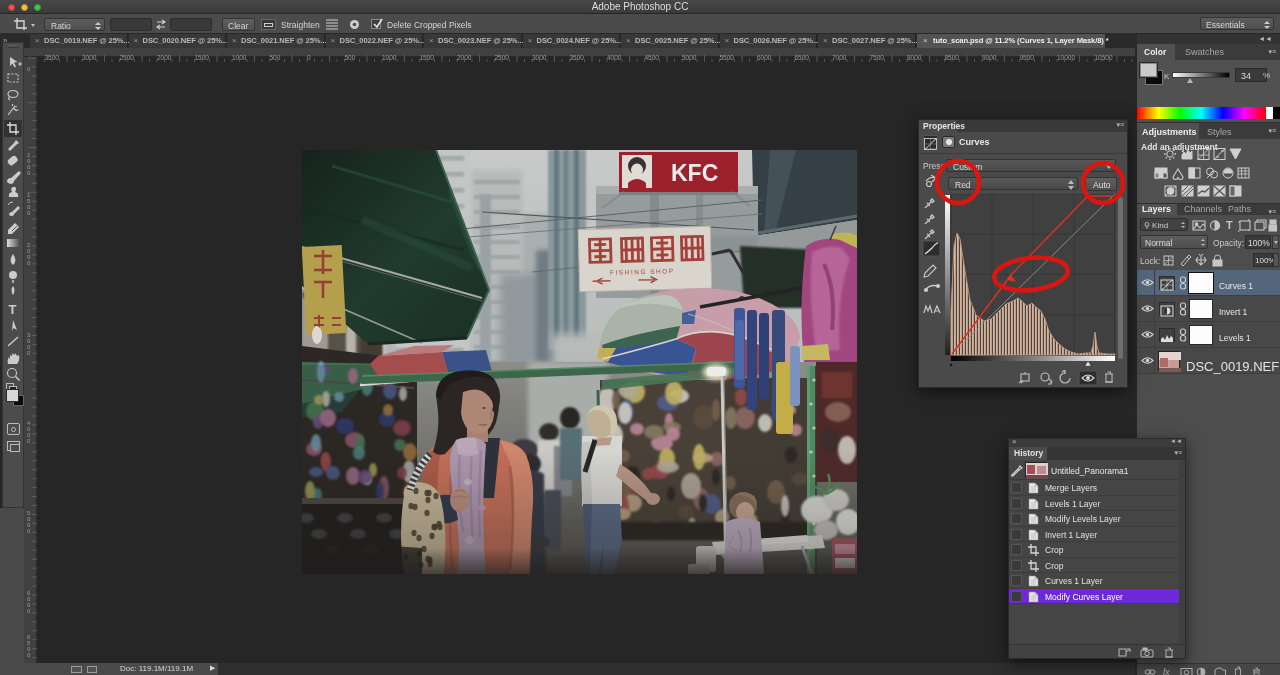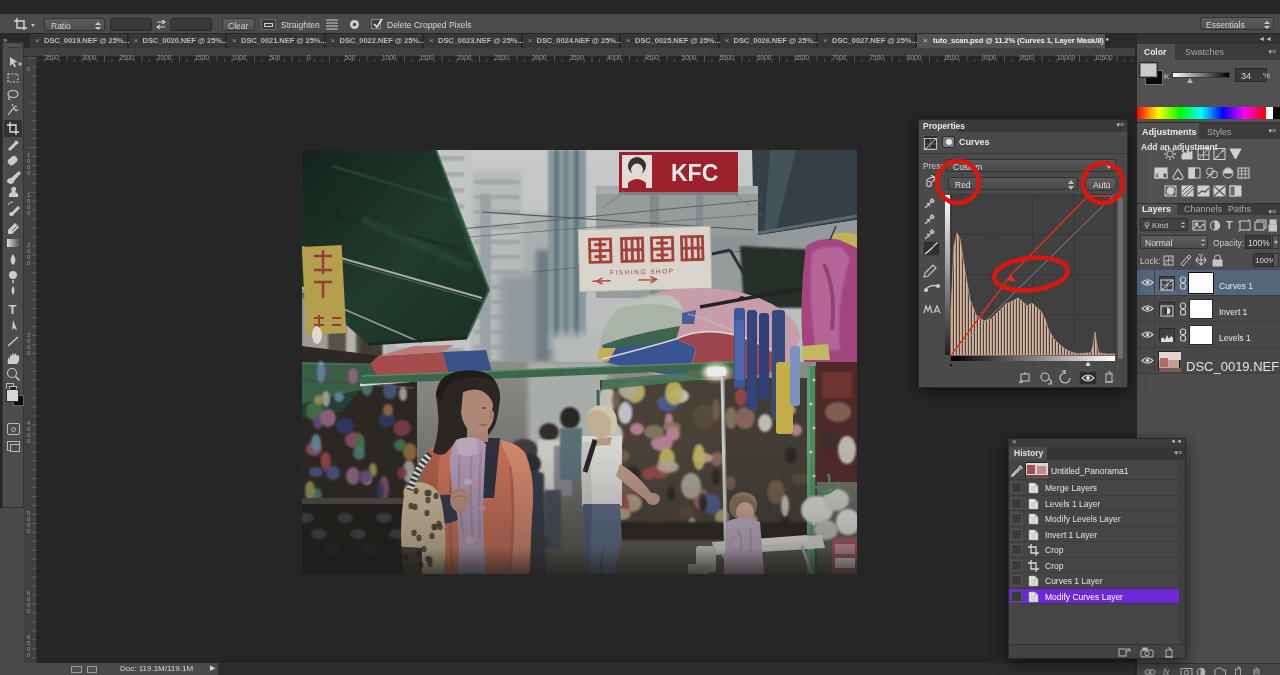--- a/index.html
+++ b/index.html
@@ -6,20 +6,26 @@
   html,body { width:1280px; height:675px; overflow:hidden; background:#262626;
     font-family:"Liberation Sans", sans-serif; }
   .abs { position:absolute; }
   #stage { position:relative; width:1280px; height:675px; }
   .txt { color:#d6d6d6; font-size:9px; white-space:nowrap; }
 </style>
 </head>
 <body>
 <div id="stage">
 
+  <div class="abs" style="left:0;top:0;width:1280px;height:14px;background:linear-gradient(#484848,#3a3a3a);border-bottom:1px solid #262626;">
+    <div class="abs" style="left:8px;top:4px;width:7px;height:7px;border-radius:50%;background:#f0524e;border:0.5px solid #b03e3a;"></div>
+    <div class="abs" style="left:21px;top:4px;width:7px;height:7px;border-radius:50%;background:#f6bd3e;border:0.5px solid #c08f2e;"></div>
+    <div class="abs" style="left:34px;top:4px;width:7px;height:7px;border-radius:50%;background:#45c648;border:0.5px solid #2f9a33;"></div>
+    <div class="abs txt" style="left:0;top:1px;width:1280px;text-align:center;font-size:10px;color:#dedede;">Adobe Photoshop CC</div>
+  </div>
 
   <div class="abs" style="left:0;top:14px;width:1280px;height:20px;background:#4b4b4b;border-bottom:1px solid #282828;">
 
     <svg class="abs" style="left:13px;top:3px;" width="16" height="14" viewBox="0 0 16 14">
       <path d="M4 1 V11 H14 M1 4 H11 V13" stroke="#d8d8d8" stroke-width="1.4" fill="none"></path>
     </svg>
     <div class="abs" style="left:31px;top:10px;width:0;height:0;border-left:2.5px solid transparent;border-right:2.5px solid transparent;border-top:3px solid #c0c0c0;"></div>
 
     <div class="abs" style="left:44px;top:4px;width:61px;height:13px;background:linear-gradient(#5c5c5c,#4e4e4e);border:1px solid #333;border-radius:2px;">
       <div class="txt" style="position:absolute;left:6px;top:2px;font-size:8.5px;">Ratio</div>
@@ -1152,21 +1158,21 @@
             <circle cx="5" cy="115" r="1.5" fill="#c8c8c8"></circle>
             <circle cx="17" cy="111" r="1.5" fill="#c8c8c8"></circle>
             <path d="M3 138 l2 -7 l2 5 l2 -5 l2 7 M13 138 l3 -7 l3 7 m-5 -2 h4" stroke-width="1.2"></path>
           </g>
         </svg>
         <div class="abs" style="left:29px;top:57px;width:130px;height:13px;background:linear-gradient(#585858,#494949);border:1px solid #333;border-radius:2px;">
           <span style="position:absolute;left:6px;top:2px;font-size:8.5px;color:#ddd;">Red</span>
           <div style="position:absolute;right:3px;top:2px;width:0;height:0;border-left:3px solid transparent;border-right:3px solid transparent;border-bottom:4px solid #bbb;"></div>
           <div style="position:absolute;right:3px;top:8px;width:0;height:0;border-left:3px solid transparent;border-right:3px solid transparent;border-top:4px solid #bbb;"></div>
         </div>
-        <div class="abs" style="left:166px;top:57px;width:32px;height:14px;background:linear-gradient(#606060,#4e4e4e);border:1px solid #333;border-radius:5px;">
+        <div class="abs" style="left:166px;top:57px;width:32px;height:14px;background:linear-gradient(#606060,#4e4e4e);border:1px solid #333;border-radius:0;">
           <span style="position:absolute;left:7px;top:2px;font-size:8.5px;color:#e0e0e0;">Auto</span>
         </div>
         <svg class="abs" style="left:26px;top:74px;" width="172" height="172" viewBox="0 0 172 172">
           <defs>
             <linearGradient id="hstripe" x1="0" y1="0" x2="1" y2="0">
               <stop offset="0" stop-color="#edccb4"></stop>
               <stop offset="1" stop-color="#d9a88c"></stop>
             </linearGradient>
             <pattern id="vbars" width="3" height="4" patternUnits="userSpaceOnUse">
               <rect width="3" height="4" fill="#dab49a"></rect>

